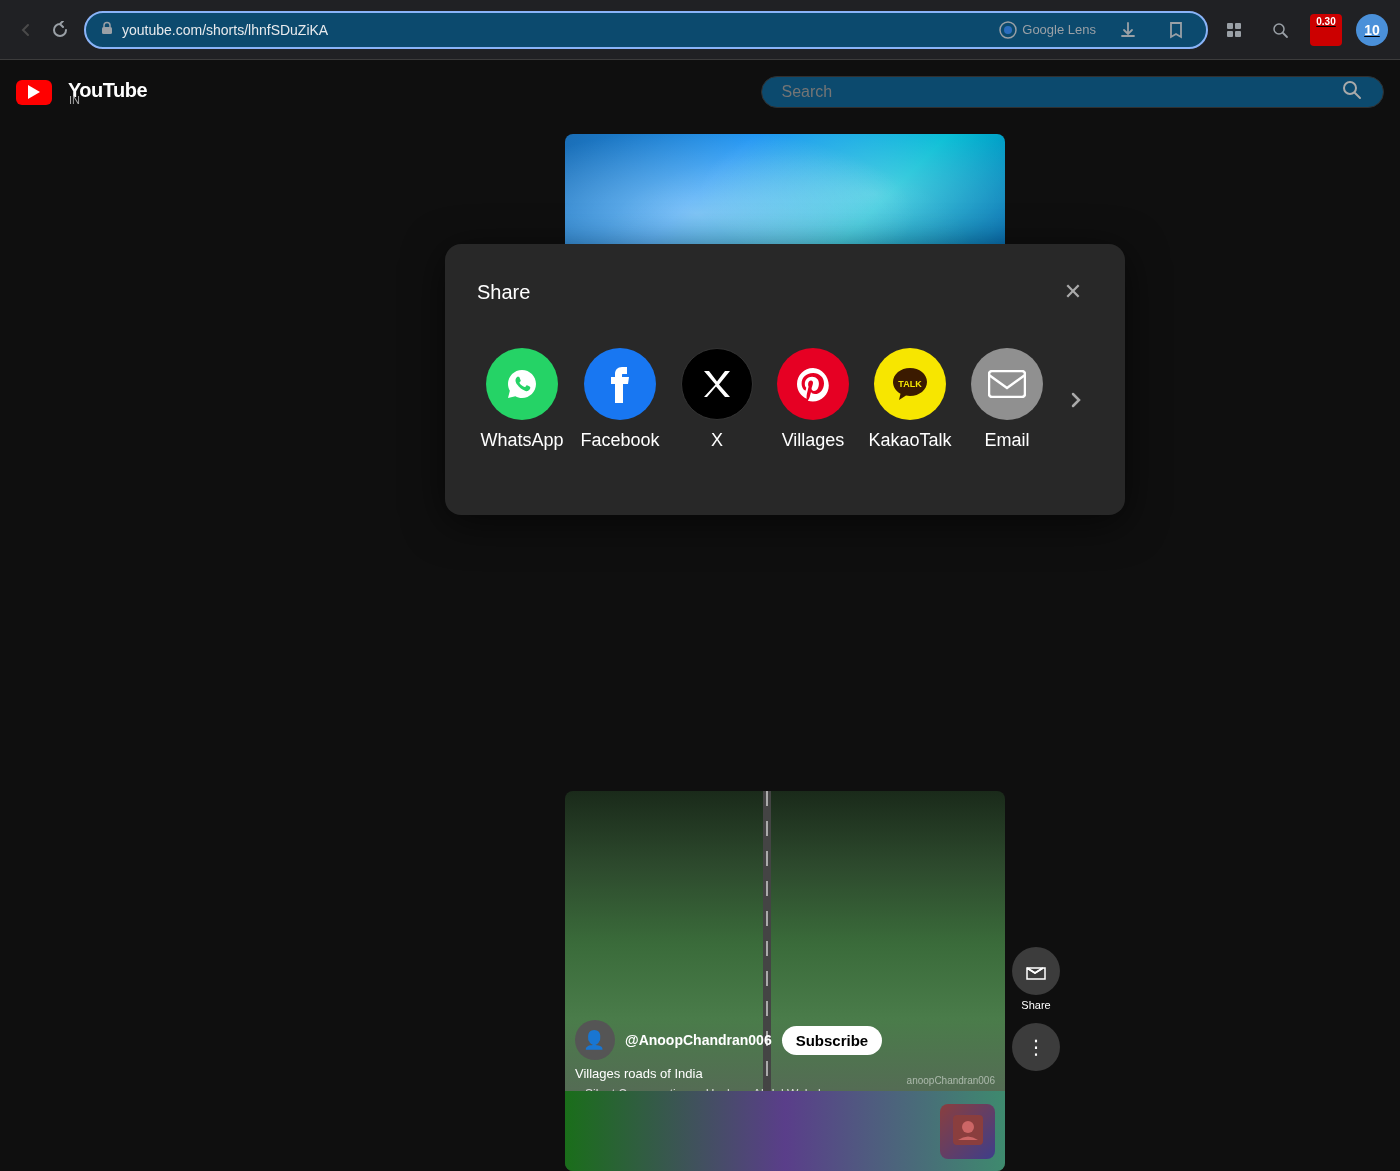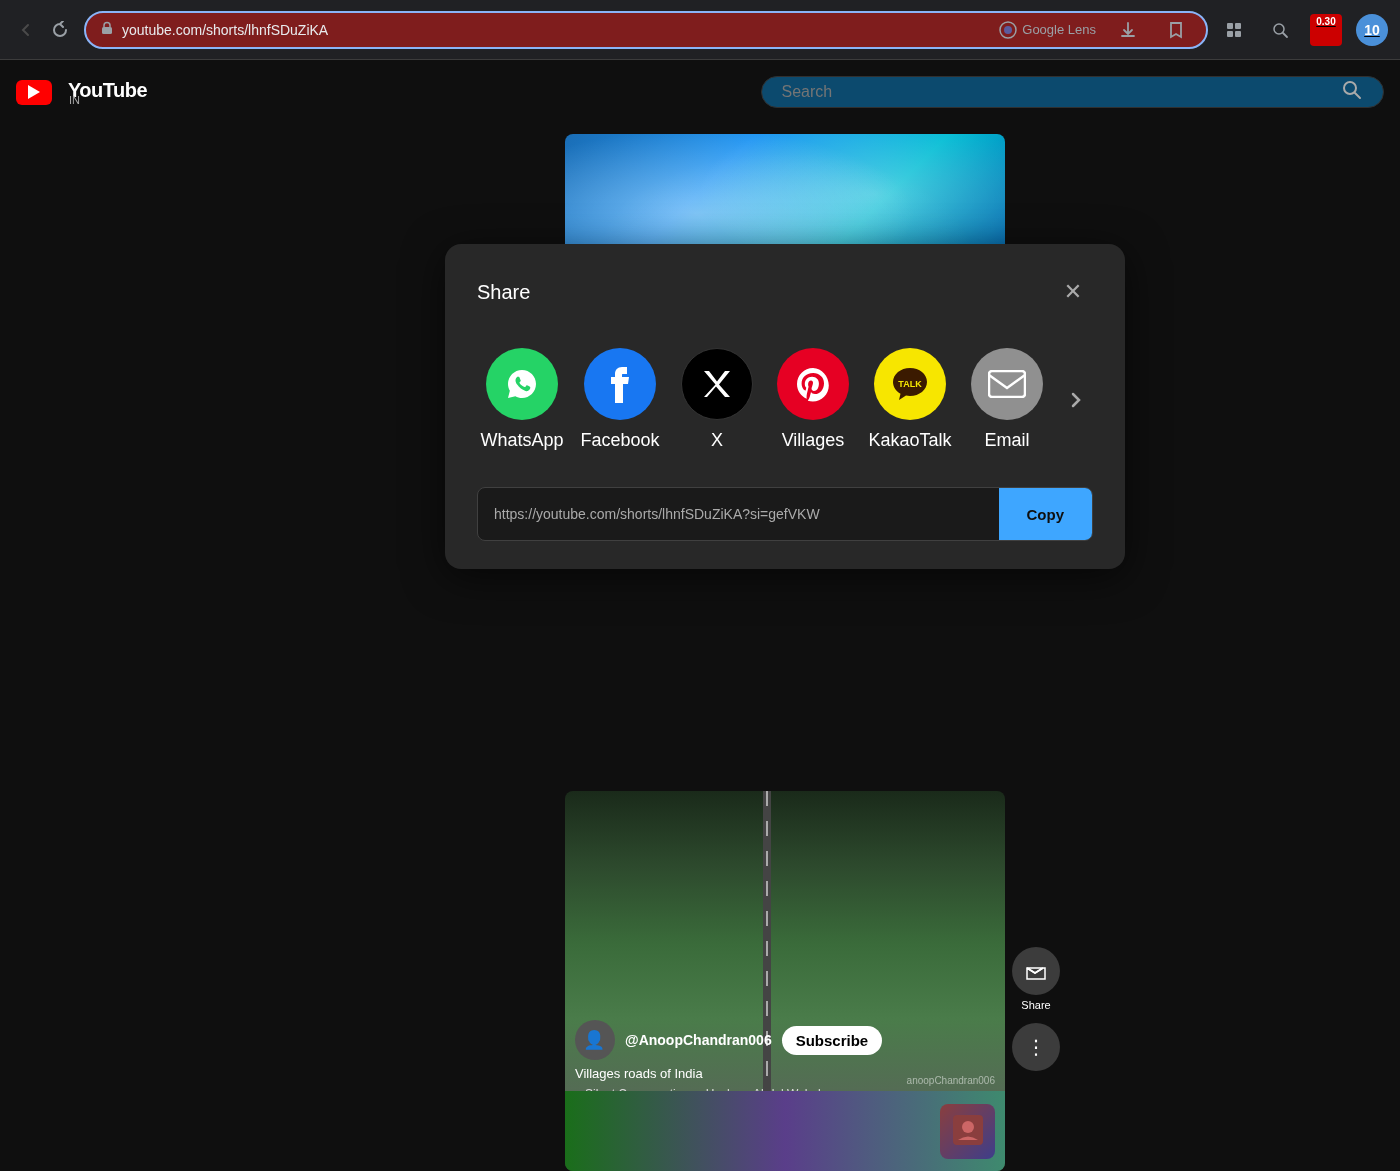--- a/index.html
+++ b/index.html
@@ -39,21 +39,21 @@
       cursor: pointer;
       display: flex;
       align-items: center;
       justify-content: center;
     }
     .nav-btn.disabled { color: #4a4a4a; cursor: default; }
 
     .address-bar {
       flex: 1;
       height: 38px;
-      background: #7f1d1d;
+      background: #0c4a6e;
       border-radius: 20px;
       display: flex;
       align-items: center;
       padding: 0 14px;
       gap: 8px;
       border: 2px solid #8ab4f8;
     }
     .address-icon {
       color: #9aa0a6;
       font-size: 14px;
@@ -717,22 +717,18 @@
           <span class="share-label">Email</span>
         </div>
 
         <button class="more-arrow">
           <svg width="24" height="24" viewBox="0 0 24 24" fill="none">
             <path d="M9 6l6 6-6 6" stroke="#aaaaaa" stroke-width="2.5" stroke-linecap="round"></path>
           </svg>
         </button>
       </div>
 
-      <div class="url-copy-bar">
-        <span class="url-text">https://youtube.com/shorts/lhnfSDuZiKA?si=gefVKW</span>
-        <button class="copy-btn">Copy</button>
-      </div>
     </div>
 
   </div>
 
   <div style="width:80px;"></div>
 </div>
 
 </body></html>

